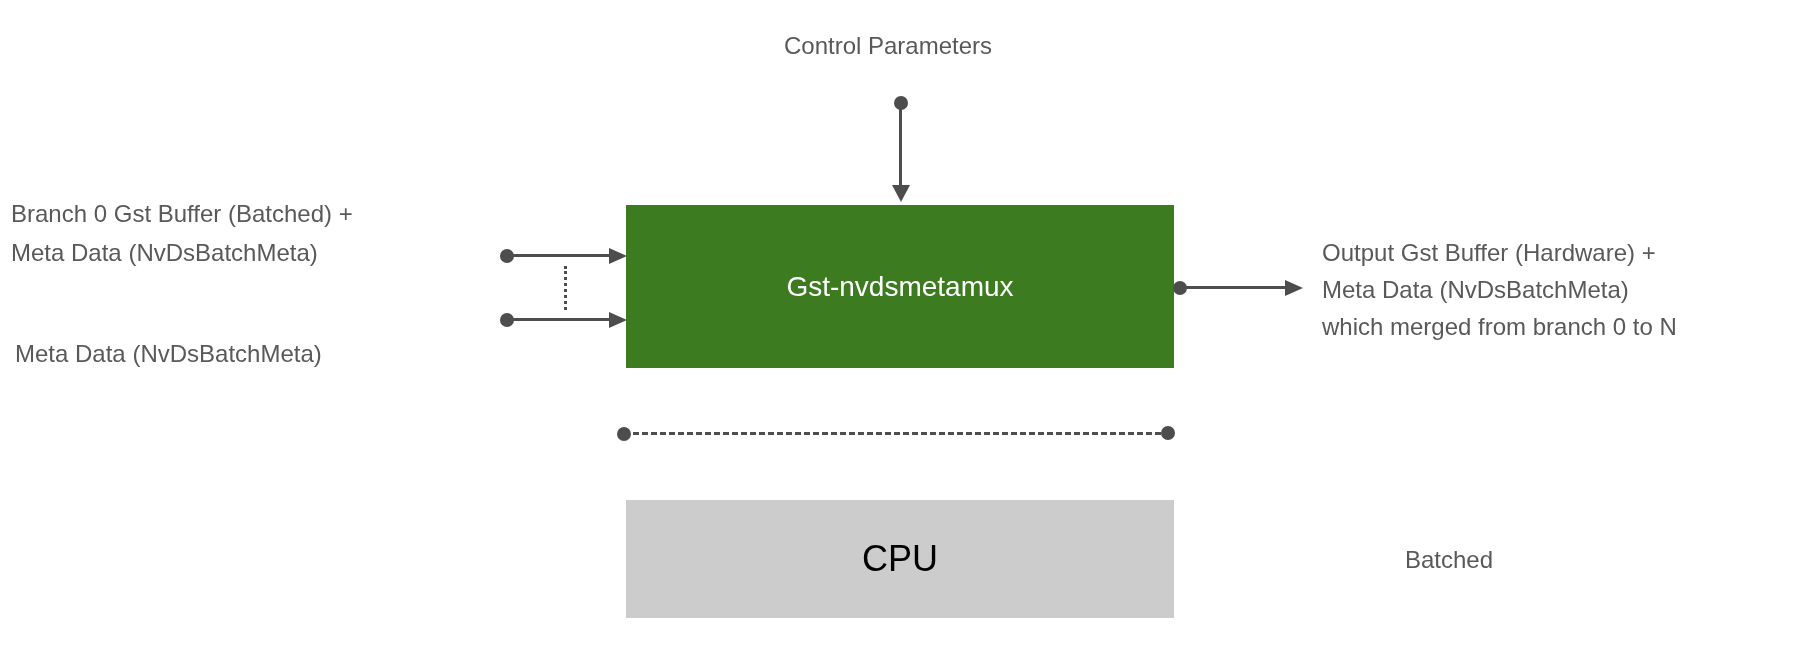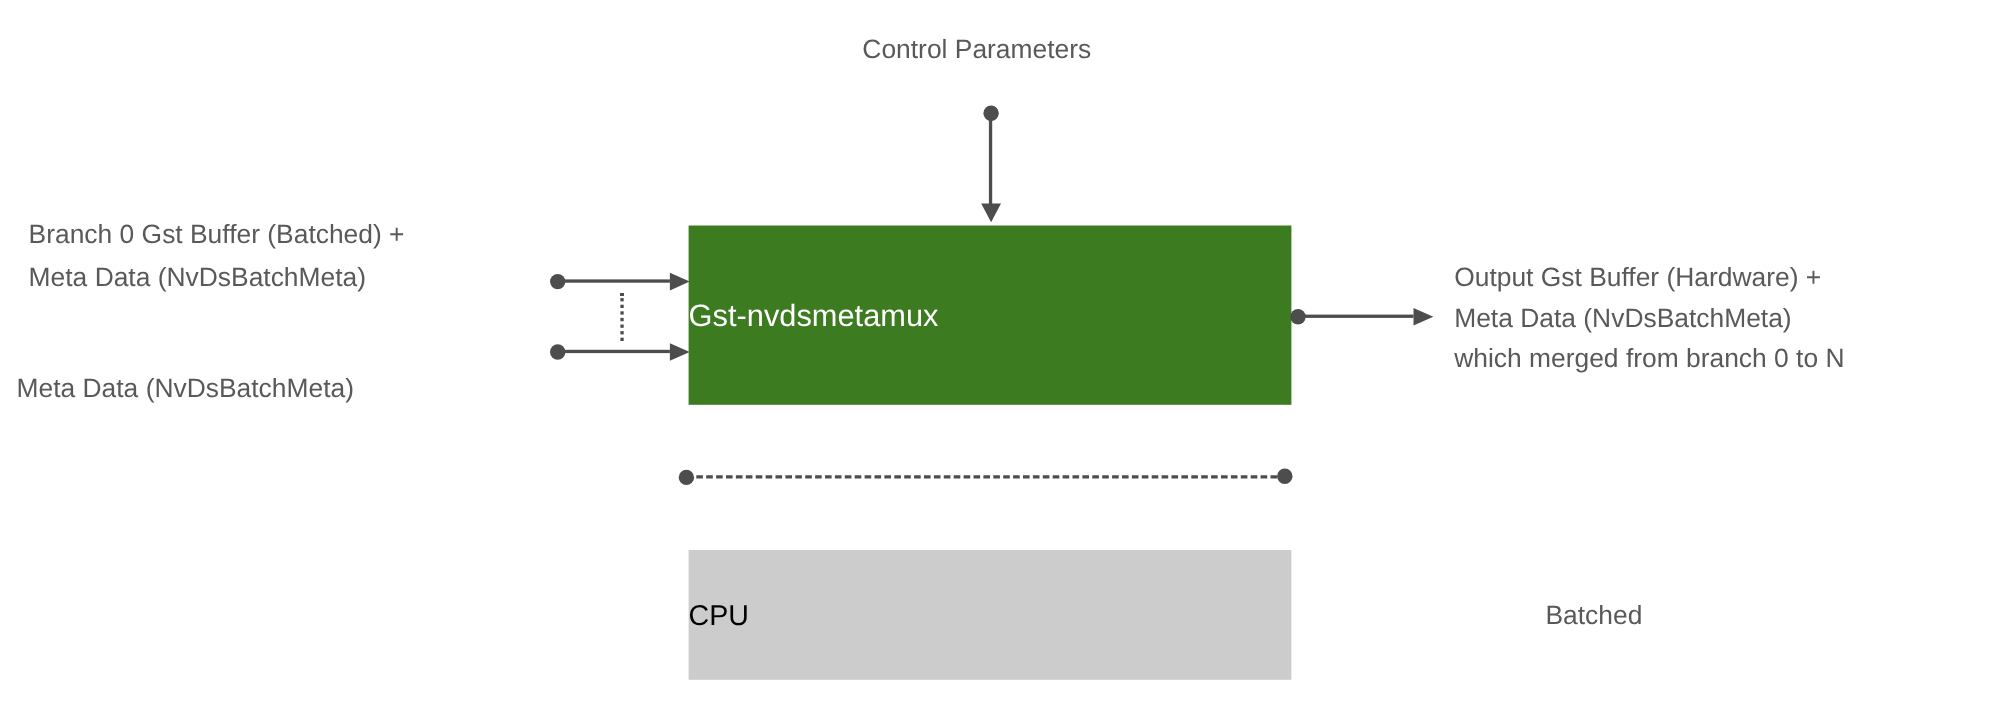--- a/index.html
+++ b/index.html
@@ -12,21 +12,21 @@
   }
   .abs{position:absolute;}
   .label{
     color:var(--text-gray);
     font-size:24px;
     line-height:39px;
     white-space:nowrap;
   }
   .label-center{text-align:center;}
   .node{
-    display:flex;align-items:center;
+    display:flex;align-items:center;justify-content:center;
   }
   .dot{
     width:14px;height:14px;border-radius:50%;
     background:var(--arrow);
   }
   .hline{height:3px;background:var(--arrow);}
   .vline{width:3px;background:var(--arrow);}
   .arrow-right{
     width:0;height:0;
     border-top:8px solid transparent;
@@ -52,21 +52,21 @@
 <body>
 
 <div id="canvas">
 
   <div class="abs label label-center" style="left:738px;top:26px;width:300px;">Control Parameters</div>
 
   <div class="abs dot" style="left:894px;top:96px;"></div>
   <div class="abs vline" style="left:899px;top:108px;height:78px;"></div>
   <div class="abs arrow-down" style="left:892px;top:185px;"></div>
 
-  <div class="abs" style="left:26px;top:194px;">
+  <div class="abs" style="left:11px;top:194px;">
     <div class="label">Branch 0 Gst Buffer (Batched) +</div>
     <div class="label">Meta Data (NvDsBatchMeta)</div>
   </div>
 
   <div class="abs" style="left:15px;top:334px;">
     <div class="label">Meta Data (NvDsBatchMeta)</div>
   </div>
 
   <div class="abs dot" style="left:500px;top:249px;"></div>
   <div class="abs hline" style="left:511px;top:254px;width:98px;"></div>
@@ -90,18 +90,18 @@
     <div class="label" style="line-height:37px;">Output Gst Buffer (Hardware) +</div>
     <div class="label" style="line-height:37px;">Meta Data (NvDsBatchMeta)</div>
     <div class="label" style="line-height:37px;">which merged from branch 0 to N</div>
   </div>
 
   <div class="abs dot" style="left:617px;top:427px;"></div>
   <div class="abs dashed-h" style="left:633px;top:432px;width:528px;"></div>
   <div class="abs dot" style="left:1161px;top:426px;"></div>
 
   <div class="abs node" style="left:626px;top:500px;width:548px;height:118px;background:var(--cpu-fill);">
-    <span style="color:var(--cpu-text);font-size:26px;">CPU</span>
+    <span style="color:var(--cpu-text);font-size:36px;">CPU</span>
   </div>
 
   <div class="abs label label-center" style="left:1349px;top:540px;width:200px;">Batched</div>
 
 </div>
 
 </body></html>

